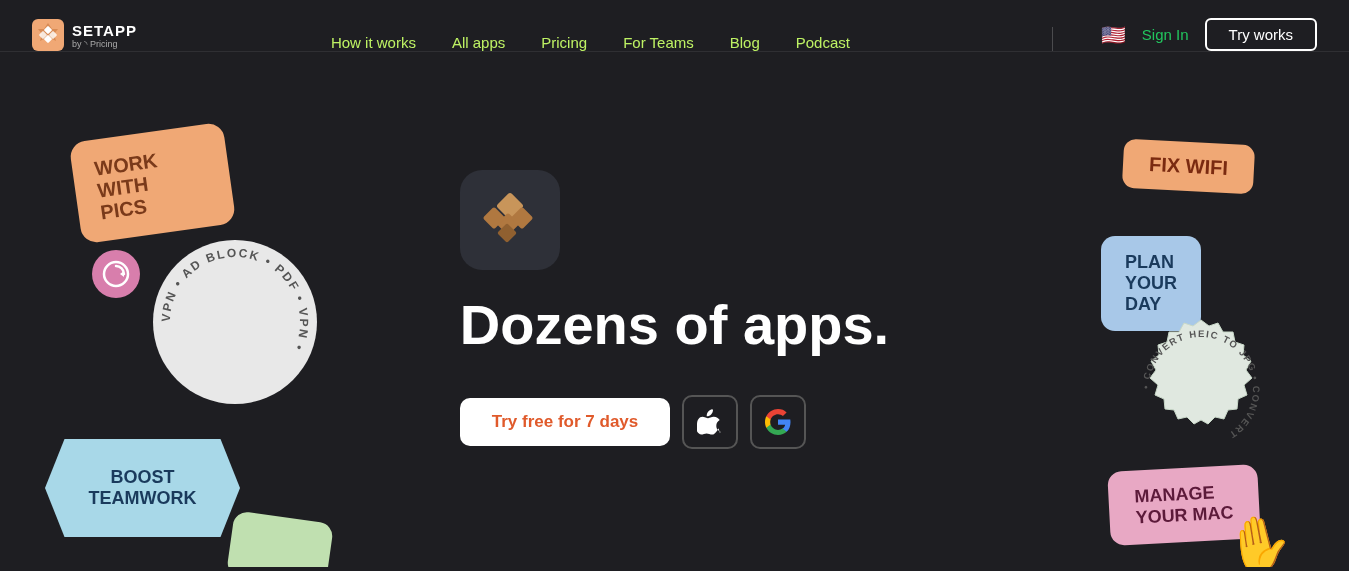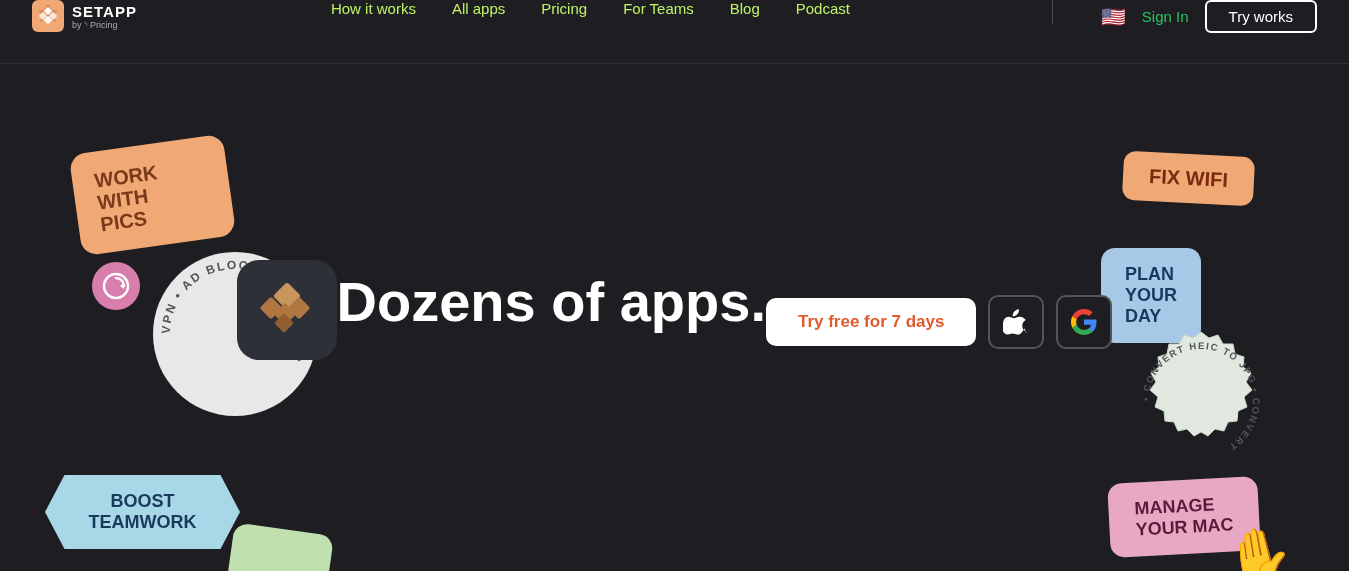--- a/index.html
+++ b/index.html
@@ -8,23 +8,23 @@
       background: #1e1e22;
       color: #fff;
       overflow: hidden;
       width: 1349px;
       height: 571px;
     }
 
     
     .navbar {
       display: flex;
-      align-items: flex-start;
+      align-items: flex-end;
       padding: 0 32px;
-      height: 64px;
+      height: 52px;
       background: #1e1e22;
       border-bottom: 1px solid rgba(255,255,255,0.08);
       position: relative;
       z-index: 10;
       gap: 40px;
     }
     .navbar-logo {
       display: flex;
       align-items: center;
       gap: 8px;
@@ -100,22 +100,22 @@
       overflow: hidden;
       display: flex;
       flex-direction: column;
       align-items: center;
       justify-content: center;
     }
 
     
     .hero-center {
       display: flex;
-      flex-direction: row;
-      align-items: center;
+      flex-direction: column;
+      align-items: flex-start;
       z-index: 5;
       position: relative;
     }
 
     .setapp-icon {
       width: 100px;
       height: 100px;
       background: #2e3038;
       border-radius: 22px;
       display: flex;
@@ -255,21 +255,21 @@
   <div style="position:absolute; top:185px; left:150px;">
     <svg width="170" height="170" viewBox="0 0 170 170">
       <circle cx="85" cy="85" r="82" fill="#e8e8e8"></circle>
       <path id="circleTextPath" d="M 85,85 m -65,0 a 65,65 0 1,1 130,0 a 65,65 0 1,1 -130,0" fill="none"></path>
       <text font-size="12" font-weight="700" fill="#555" font-family="sans-serif" letter-spacing="2">
         <textPath href="#circleTextPath">VPN • AD BLOCK • PDF • VPN • </textPath>
       </text>
     </svg>
   </div>
 
-  <div style="position:absolute; bottom:30px; left:45px; background:#a8d8e8; color:#1a3a5c; padding:16px 24px; font-size:18px; font-weight:900; border-radius:14px; text-transform:uppercase; clip-path: polygon(10% 0%, 90% 0%, 100% 50%, 90% 100%, 10% 100%, 0% 50%); width:195px; text-align:center;">BOOST<br>TEAMWORK</div>
+  <div style="position:absolute; bottom:30px; left:45px; background:#a8d8e8; color:#1a3a5c; padding:28px 24px; font-size:18px; font-weight:900; border-radius:14px; text-transform:uppercase; clip-path: polygon(10% 0%, 90% 0%, 100% 50%, 90% 100%, 10% 100%, 0% 50%); width:195px; text-align:center;">BOOST<br>TEAMWORK</div>
 
   <div style="position:absolute; bottom:-15px; left:230px; background:#c0e0b0; width:100px; height:65px; border-radius:14px; transform:rotate(8deg);"></div>
 
   <div style="position:absolute; top:90px; right:95px; background:#f0a875; color:#7a2a10; padding:13px 26px; font-size:20px; font-weight:900; border-radius:12px; text-transform:uppercase; transform:rotate(3deg);">FIX WIFI</div>
 
   <div style="position:absolute; top:170px; right:148px; background:#a8c8e8; color:#1a3a5c; padding:16px 24px; font-size:18px; font-weight:900; border-radius:14px; text-transform:uppercase;margin-top:14px;">PLAN<br>YOUR<br>DAY</div>
 
   <div style="position:absolute; right:70px; top:260px;">
     <svg width="155" height="155" viewBox="0 0 155 155">
 

